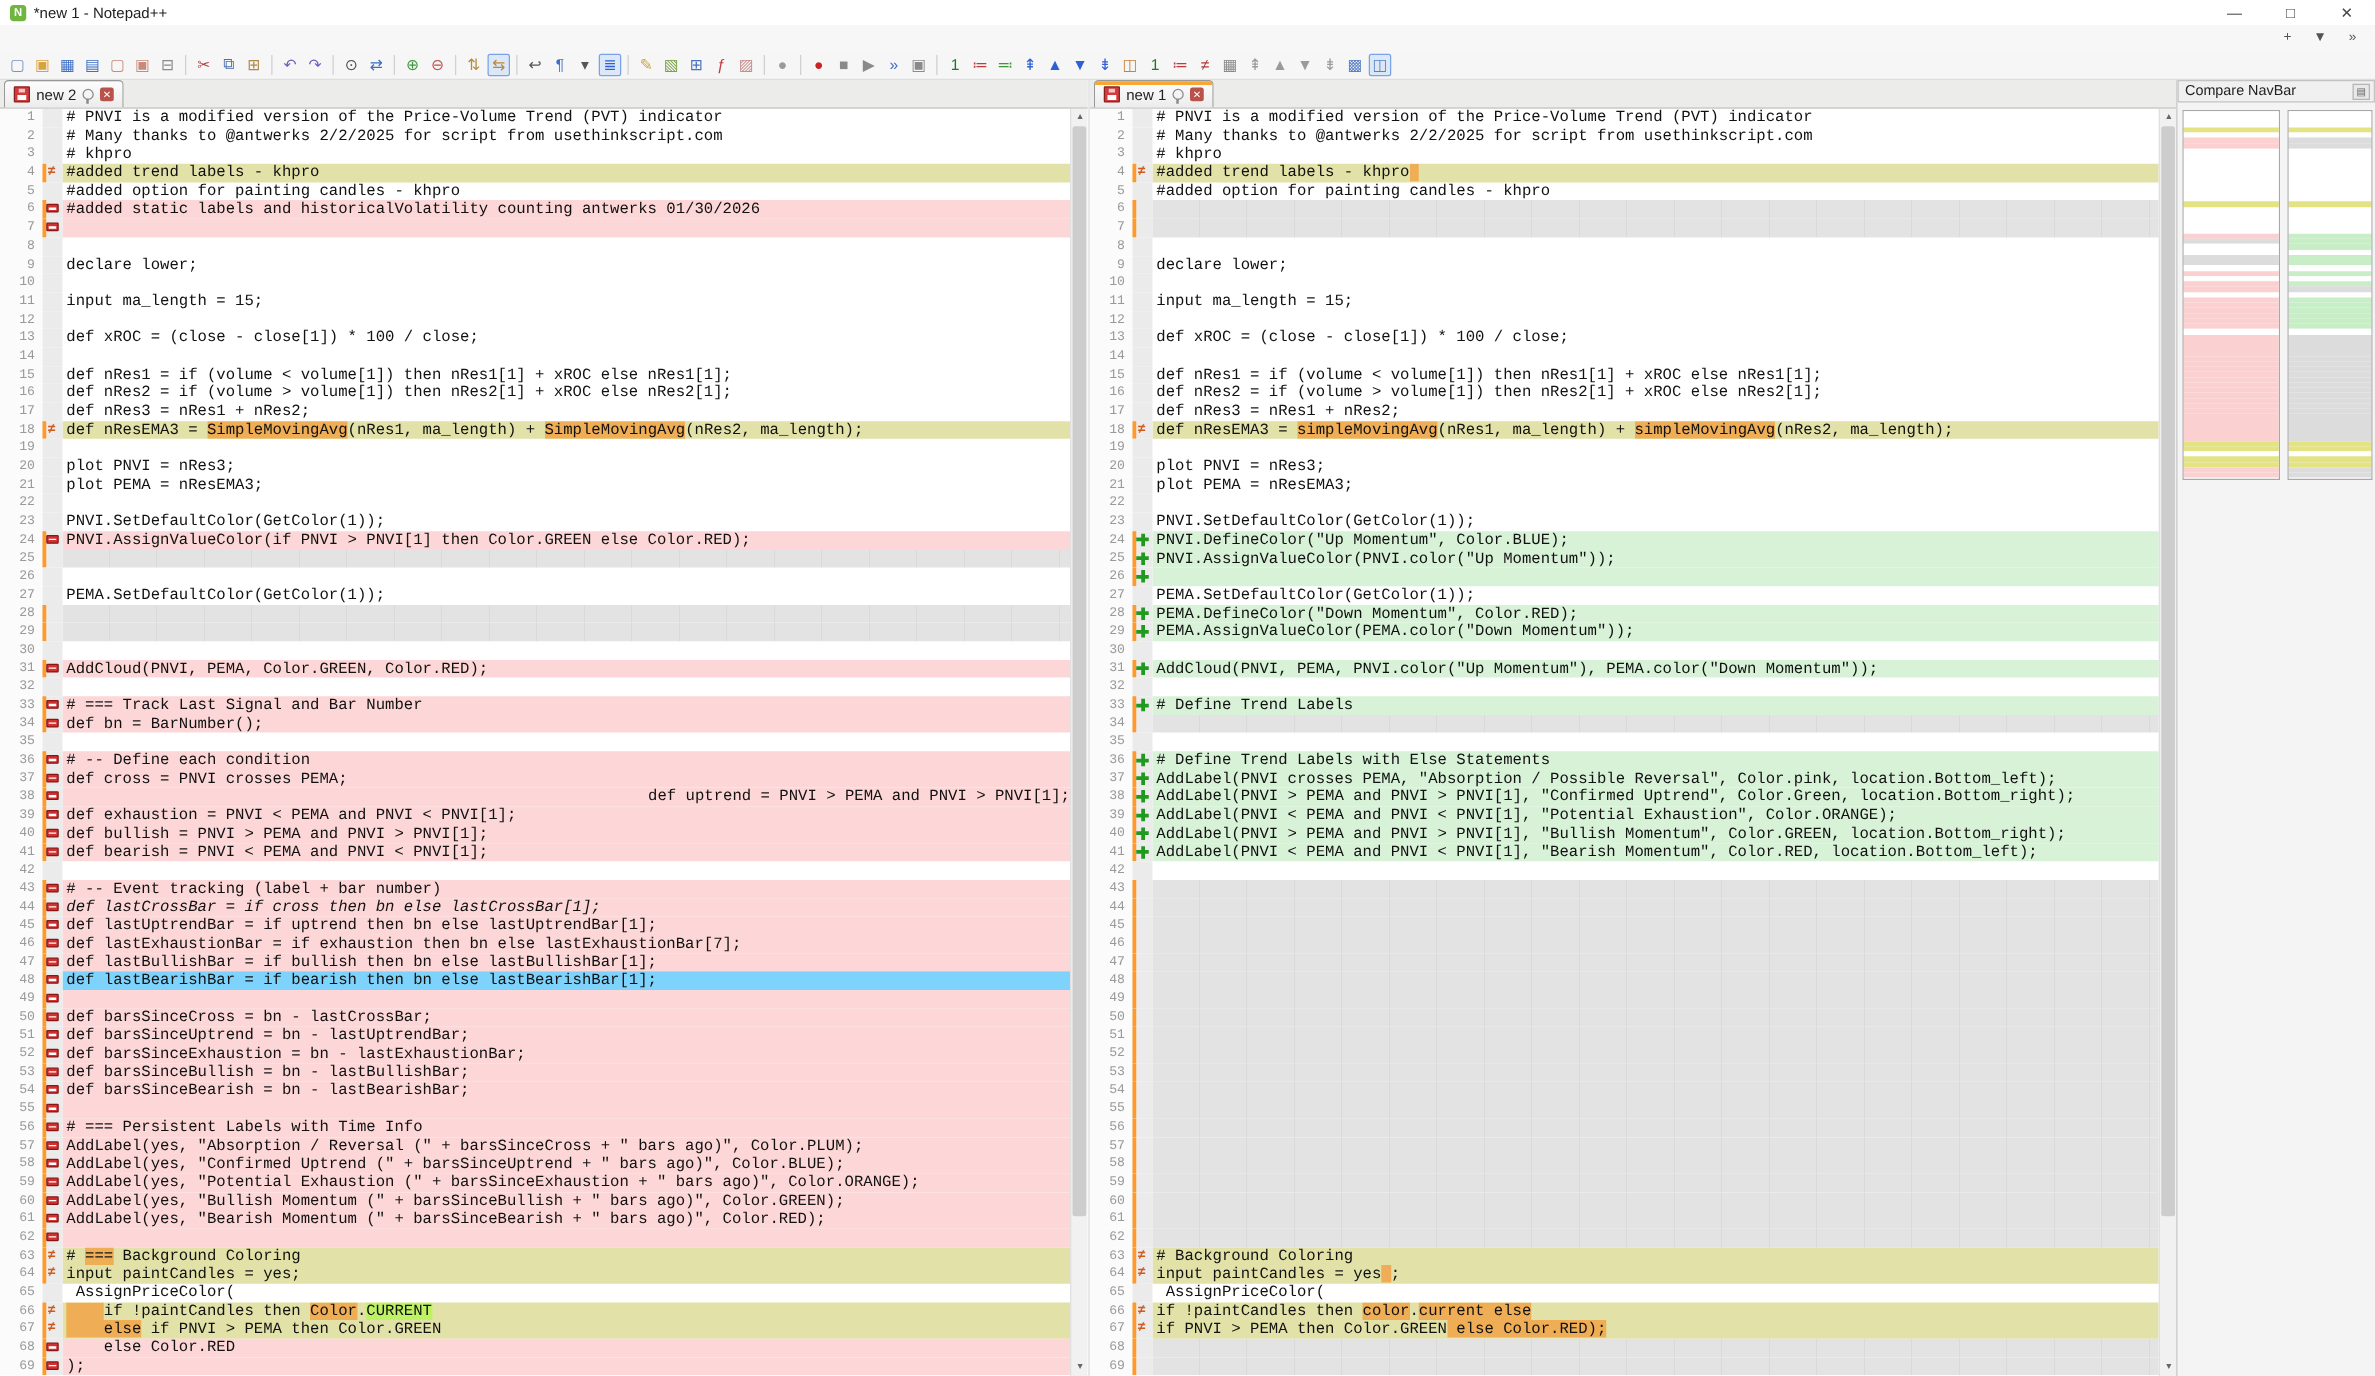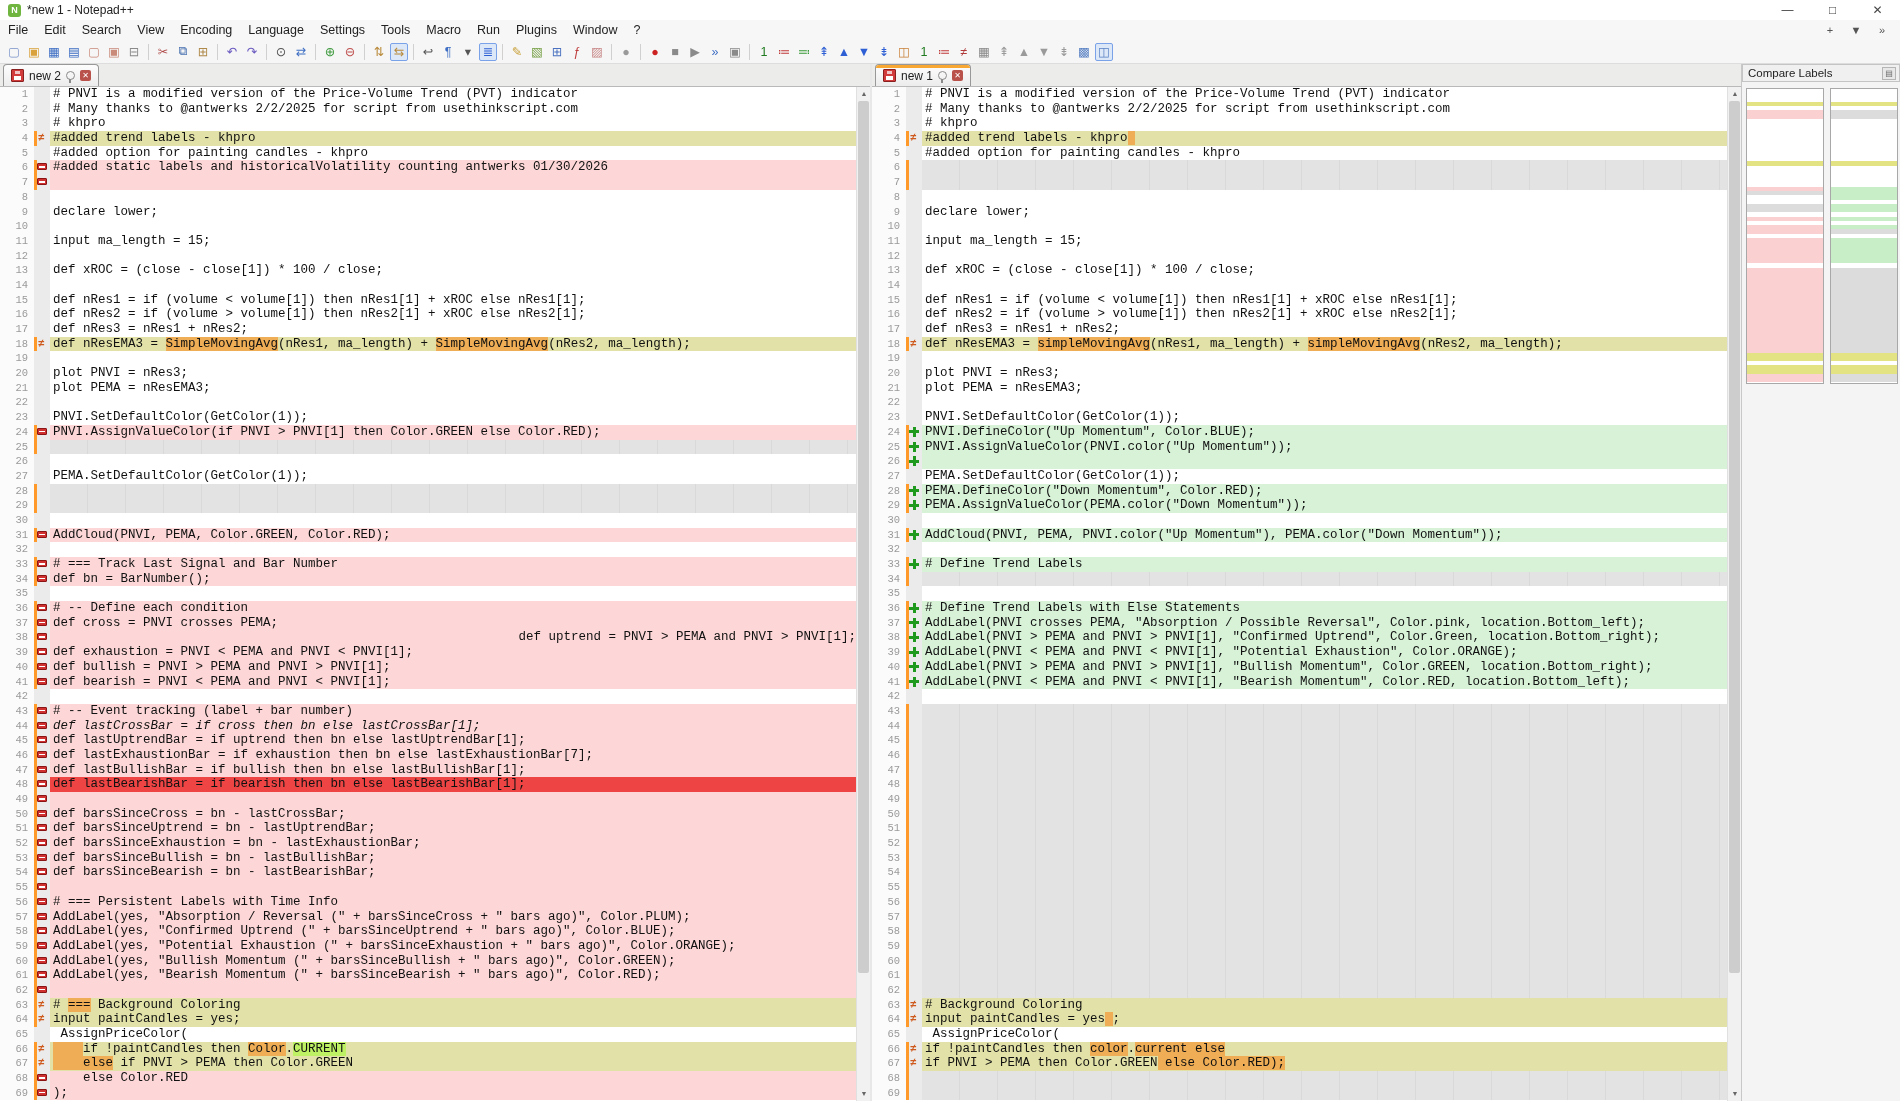--- a/index.html
+++ b/index.html
@@ -81,35 +81,20 @@
   <div class="appicon">N</div>
   <div class="wtitle">*new 1 - Notepad++</div>
   <div class="wctrls">
       <div class="wbtn">—</div>
       <div class="wbtn">□</div>
       <div class="wbtn">✕</div>
     </div>
 </div>
 
 <div class="menubar">
-  <div id="menu-items" style="display:flex">
-      <div class="mi">File</div>
-      <div class="mi">Edit</div>
-      <div class="mi">Search</div>
-      <div class="mi">View</div>
-      <div class="mi">Encoding</div>
-      <div class="mi">Language</div>
-      <div class="mi">Settings</div>
-      <div class="mi">Tools</div>
-      <div class="mi">Macro</div>
-      <div class="mi">Run</div>
-      <div class="mi">Plugins</div>
-      <div class="mi">Window</div>
-      <div class="mi">?</div>
-    </div>
   <div class="mright" id="menu-right">
       <div class="mrb">+</div>
       <div class="mrb">▼</div>
       <div class="mrb">»</div>
     </div>
 </div>
 
 <div class="toolbar" id="toolbar">
     <div class="tico" style="color: rgb(122, 147, 201);">▢</div>
     <div class="tico" style="color: rgb(217, 162, 60);">▣</div>
@@ -456,21 +441,21 @@
           <span class="mg">
             <span class="mk2"></span>
           </span>
           <span class="code" style="background: rgb(253, 215, 215);"><span>def lastBullishBar = if bullish then bn else lastBullishBar[1];</span></span>
         </div>
         <div class="row d">
           <span class="ln">48</span>
           <span class="mg">
             <span class="mk2"></span>
           </span>
-          <span class="code" style="background: #ef4444;"><span>def lastBearishBar = if bearish then bn else lastBearishBar[1];</span></span>
+          <span class="code" style="background: #7dd3fc;"><span>def lastBearishBar = if bearish then bn else lastBearishBar[1];</span></span>
         </div>
         <div class="row d">
           <span class="ln">49</span>
           <span class="mg">
             <span class="mk2"></span>
           </span>
           <span class="code" style="background: rgb(253, 215, 215);"></span>
         </div>
         <div class="row d">
           <span class="ln">50</span>
@@ -1017,21 +1002,21 @@
     <div class="vscroll">
       <div class="sarrow up">▲</div>
       <div class="sthumb"></div>
       <div class="sarrow down">▼</div>
     </div>
   </div>
 </div>
 
 <div class="navpanel">
   <div class="navheader">
-    <span>Compare Labels</span>
+    <span>Compare NavBar</span>
     <span class="navbtn">▤</span>
   </div>
   <div class="strip" id="strip-left">
       <div class="band" style="height: 1.44928%; background: rgb(255, 255, 255);"></div>
       <div class="band" style="height: 1.44928%; background: rgb(255, 255, 255);"></div>
       <div class="band" style="height: 1.44928%; background: rgb(255, 255, 255);"></div>
       <div class="band" style="height: 1.44928%; background: rgb(227, 227, 131);"></div>
       <div class="band" style="height: 1.44928%; background: rgb(255, 255, 255);"></div>
       <div class="band" style="height: 1.44928%; background: rgb(251, 208, 208);"></div>
       <div class="band" style="height: 1.44928%; background: rgb(251, 208, 208);"></div>

